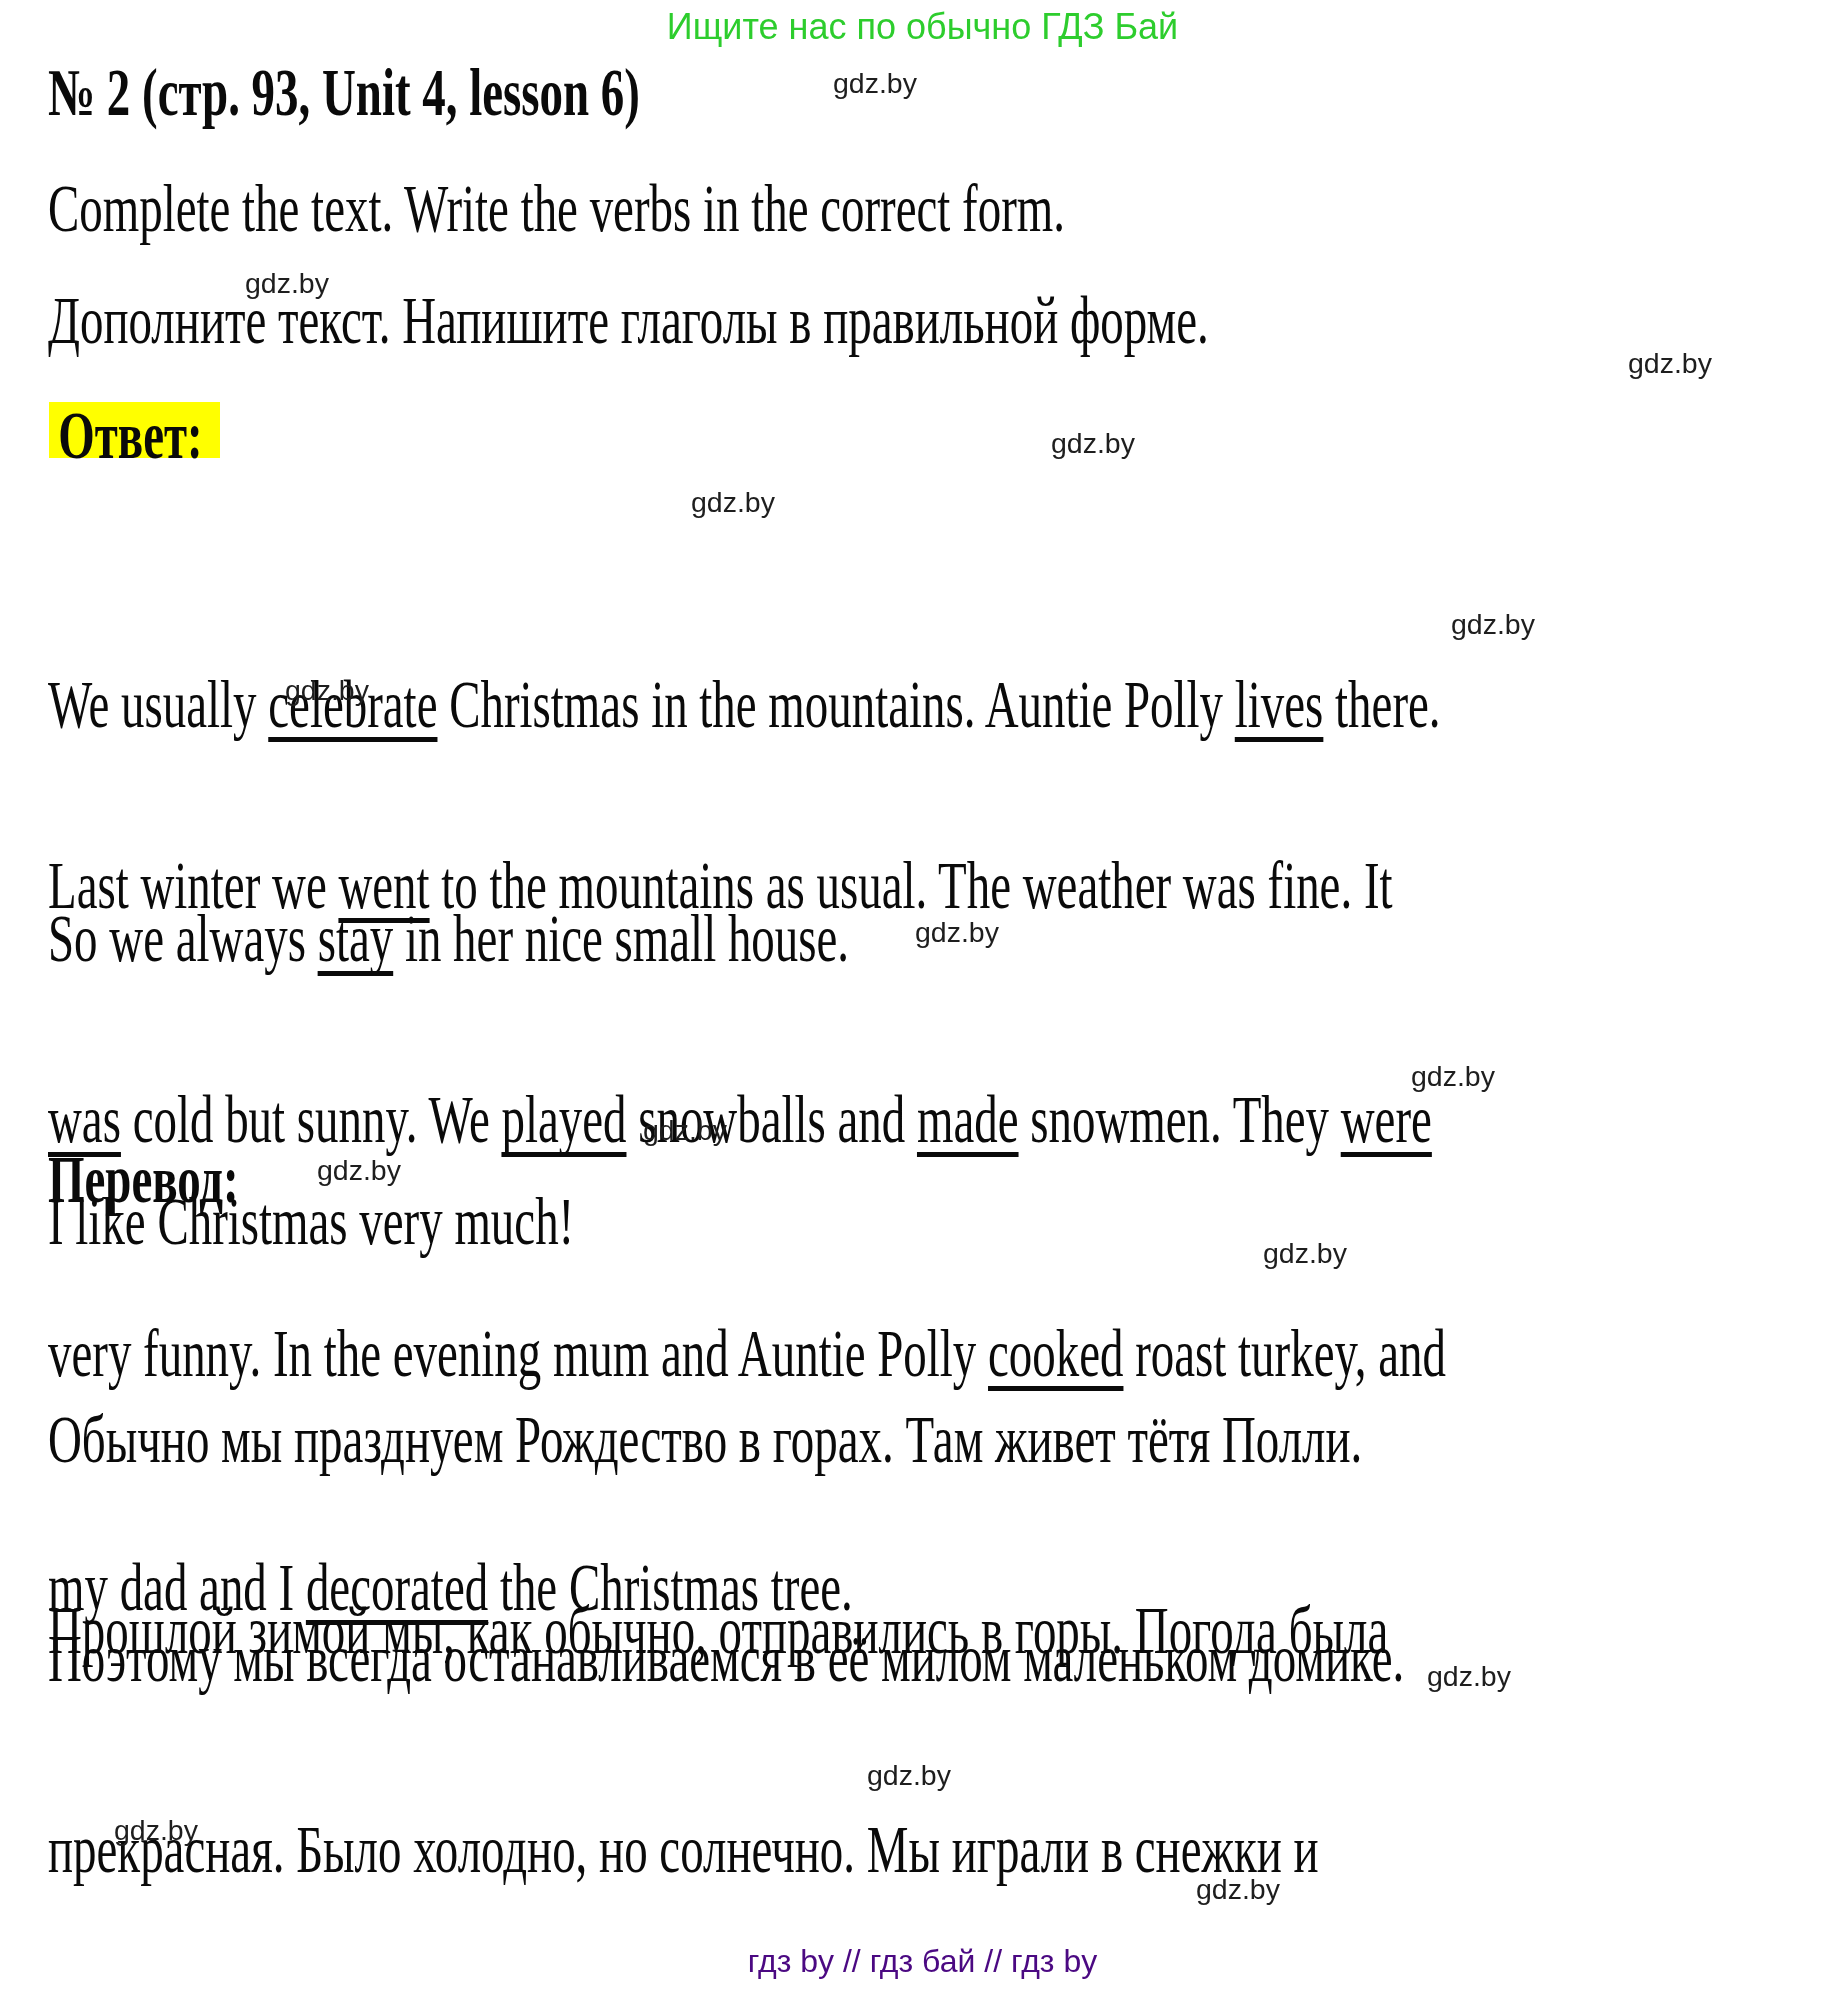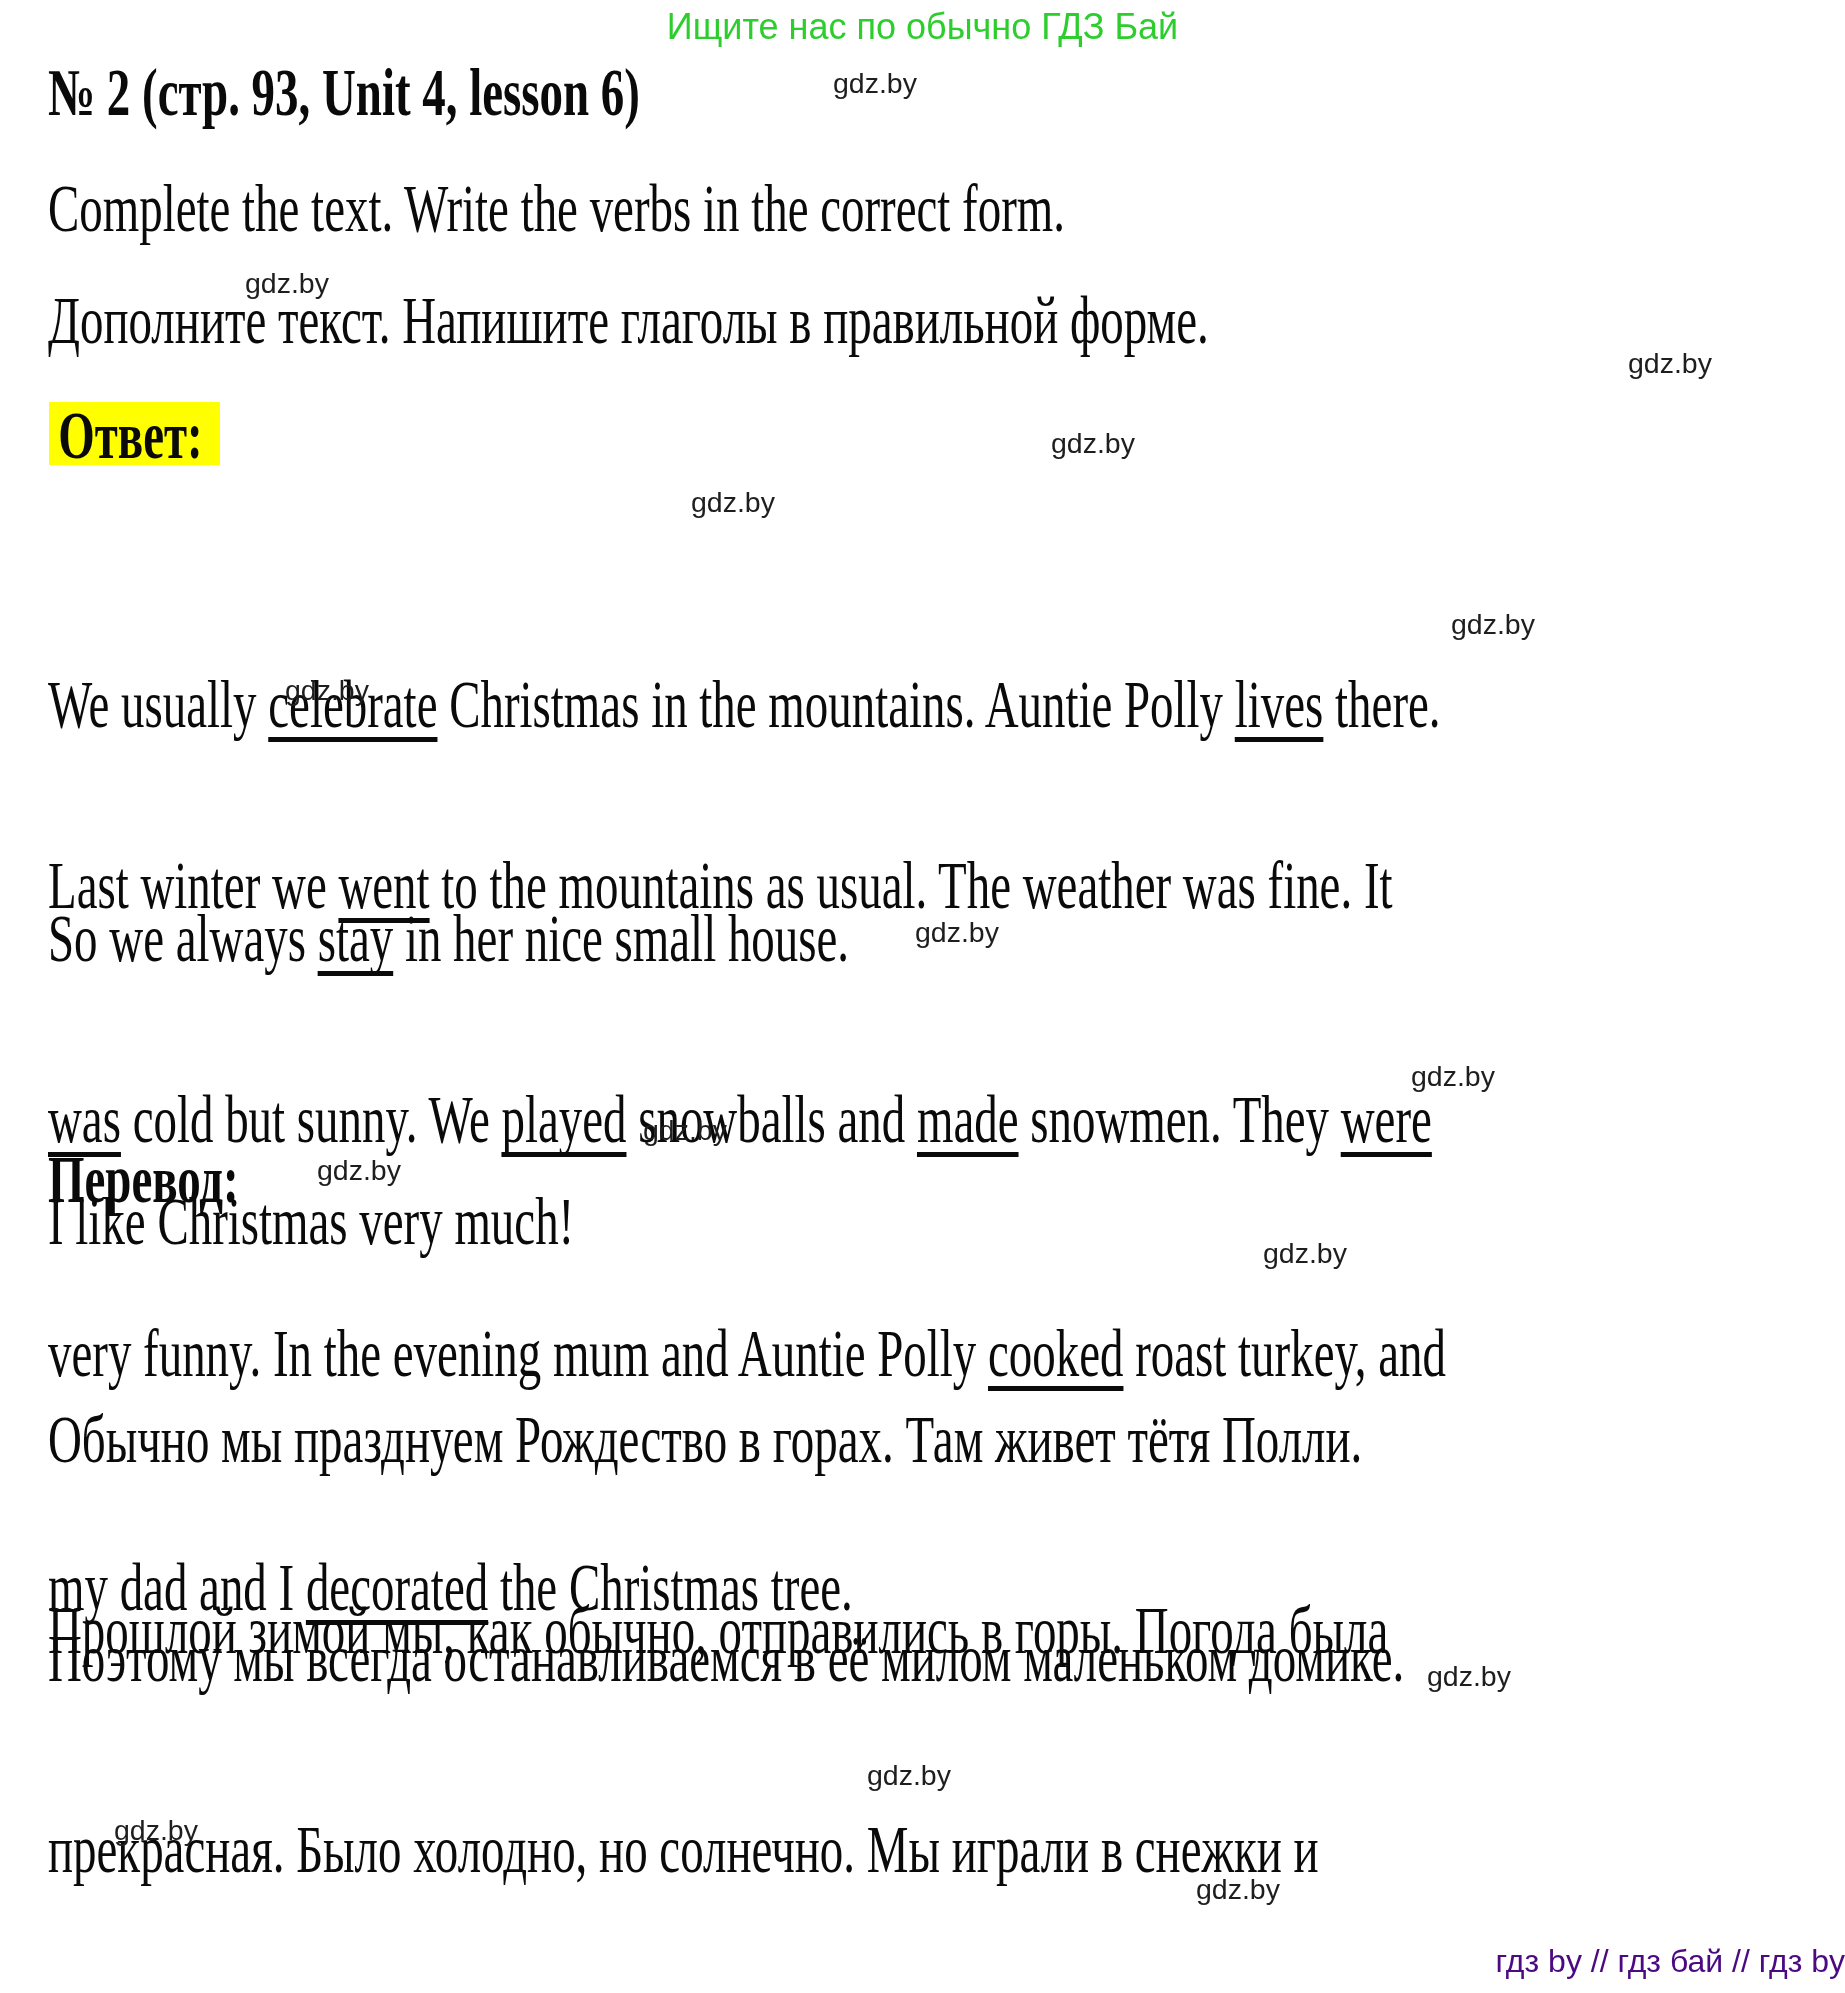--- a/index.html
+++ b/index.html
@@ -39,21 +39,21 @@
   .u {
     text-decoration: underline;
     text-decoration-thickness: 4.8px;
     text-underline-offset: 9.5px;
     text-decoration-skip-ink: none;
   }
   
   .answer-badge {
     position: absolute;
     left: 49px; top: 402px;
-    width: 171px; height: 63px;
+    width: 171px; height: 56px;
     background: var(--highlight-yellow, #ffff00);
   }
   .answer-badge .inner {
     display: inline-block;
     padding-left: 13.3px;
     font-size: 67px;
     line-height: 67px;
     font-weight: bold;
     white-space: pre;
     transform: scaleX(0.70);
@@ -66,21 +66,21 @@
     font-size: 28.5px;
     line-height: 30px;
     color: var(--watermark-gray, #1e1e1e);
     white-space: pre;
   }
   
   .footer {
     position: absolute;
     top: 1942px; left: 0;
     width: 100%;
-    text-align: right;
+    text-align: center;
     font-family: "Liberation Sans", sans-serif;
     font-size: 32px;
     line-height: 38px;
     color: var(--footer-purple, #4b0982);
   }
 </style>
 </head>
 <body>
 
 <div class="page">

